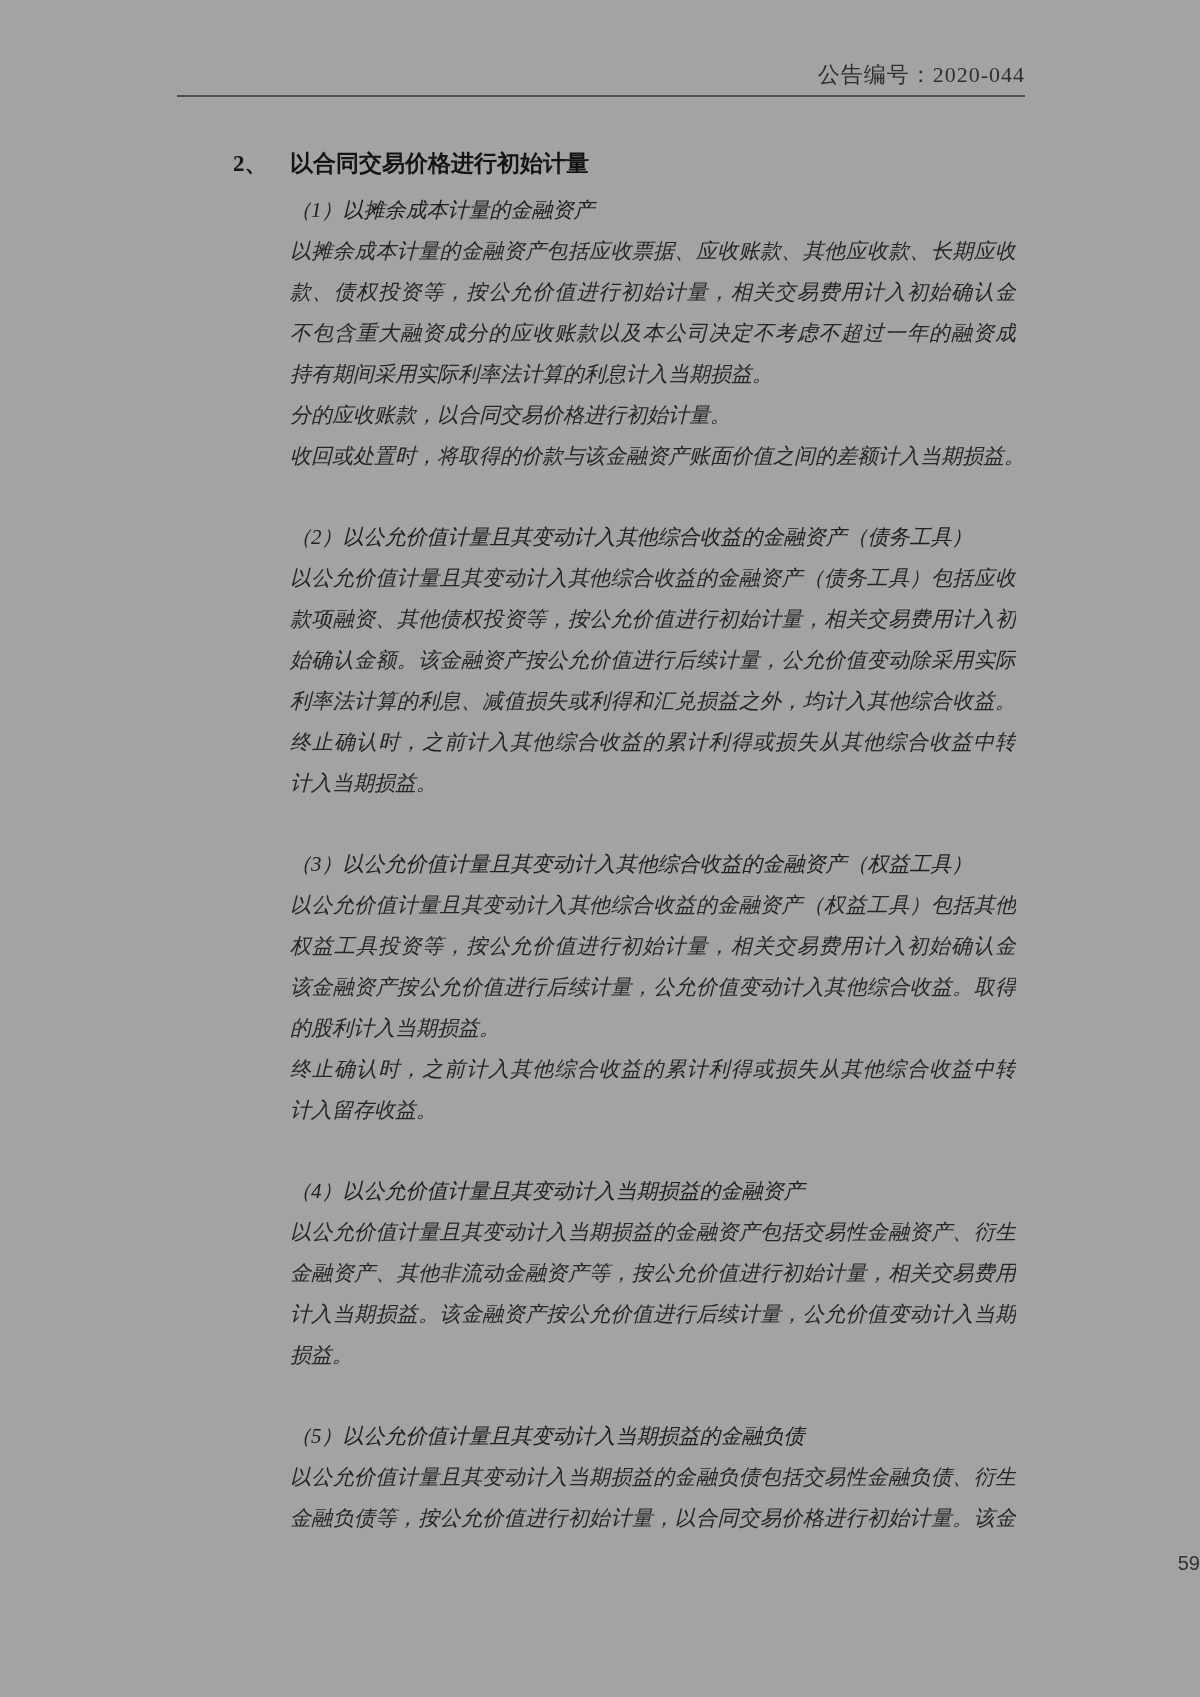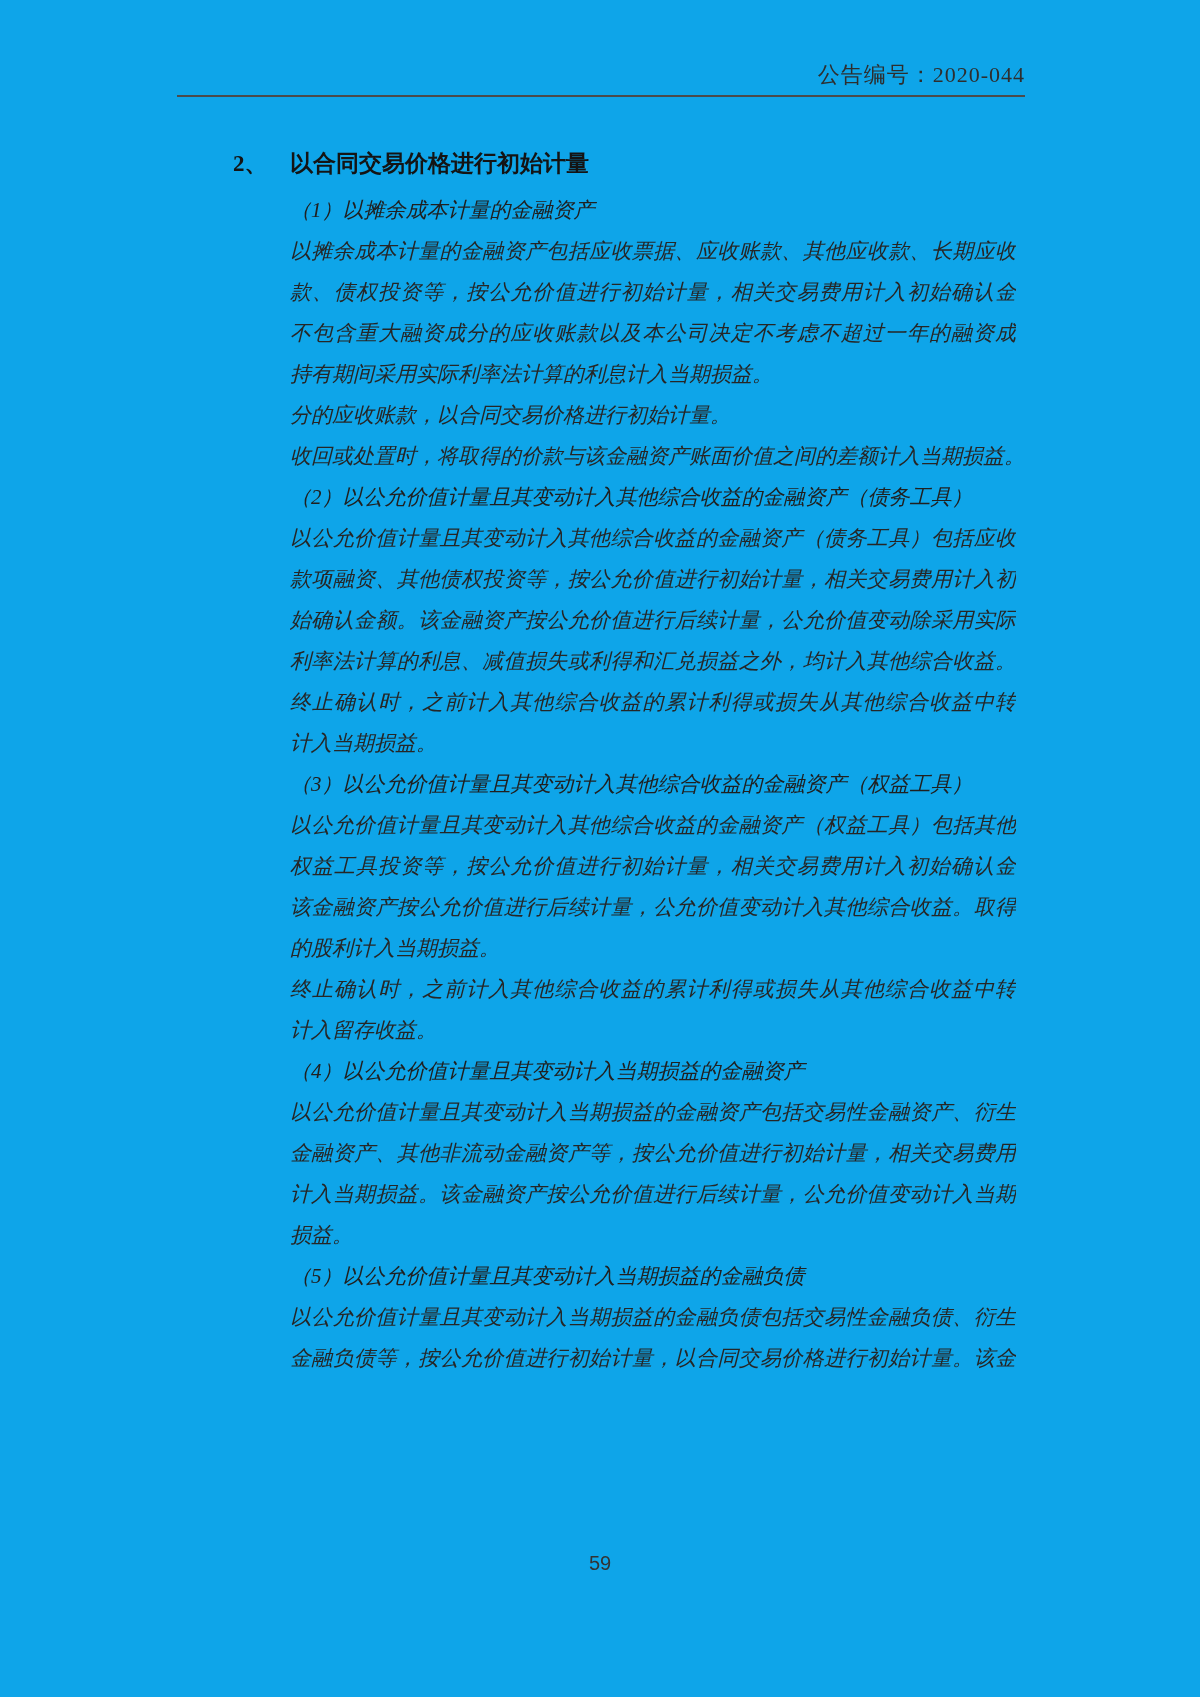--- a/index.html
+++ b/index.html
@@ -4,21 +4,21 @@
 <style>
   html, body {
     margin: 0;
     padding: 0;
     background: #ffffff;
   }
   .page {
     position: relative;
     width: 1200px;
     height: 1697px;
-    background: #0ea5e9;
+    background: #a3a3a3;
     font-family: "Liberation Serif", "DejaVu Serif", serif;
     color: #262626;
     overflow: hidden;
   }
   .doc-header {
     position: absolute;
     top: 60px;
     right: 175px;
     font-size: 22px;
     letter-spacing: 1px;
@@ -63,27 +63,28 @@
     white-space: normal;
     text-align: justify;
     text-align-last: justify;
     text-justify: inter-character;
     overflow: hidden;
   }
   .line.sub {
     color: #202020;
   }
   .line.gap {
+    margin-top: 40px;
   }
   .page-footer {
     position: absolute;
     top: 1552px;
     left: 0;
     width: 100%;
-    text-align: center;
+    text-align: right;
     font-family: "Liberation Sans", "DejaVu Sans", sans-serif;
     font-size: 20px;
     color: #333333;
   }
 </style>
 </head>
 <body>
 
 <div class="page">
 

